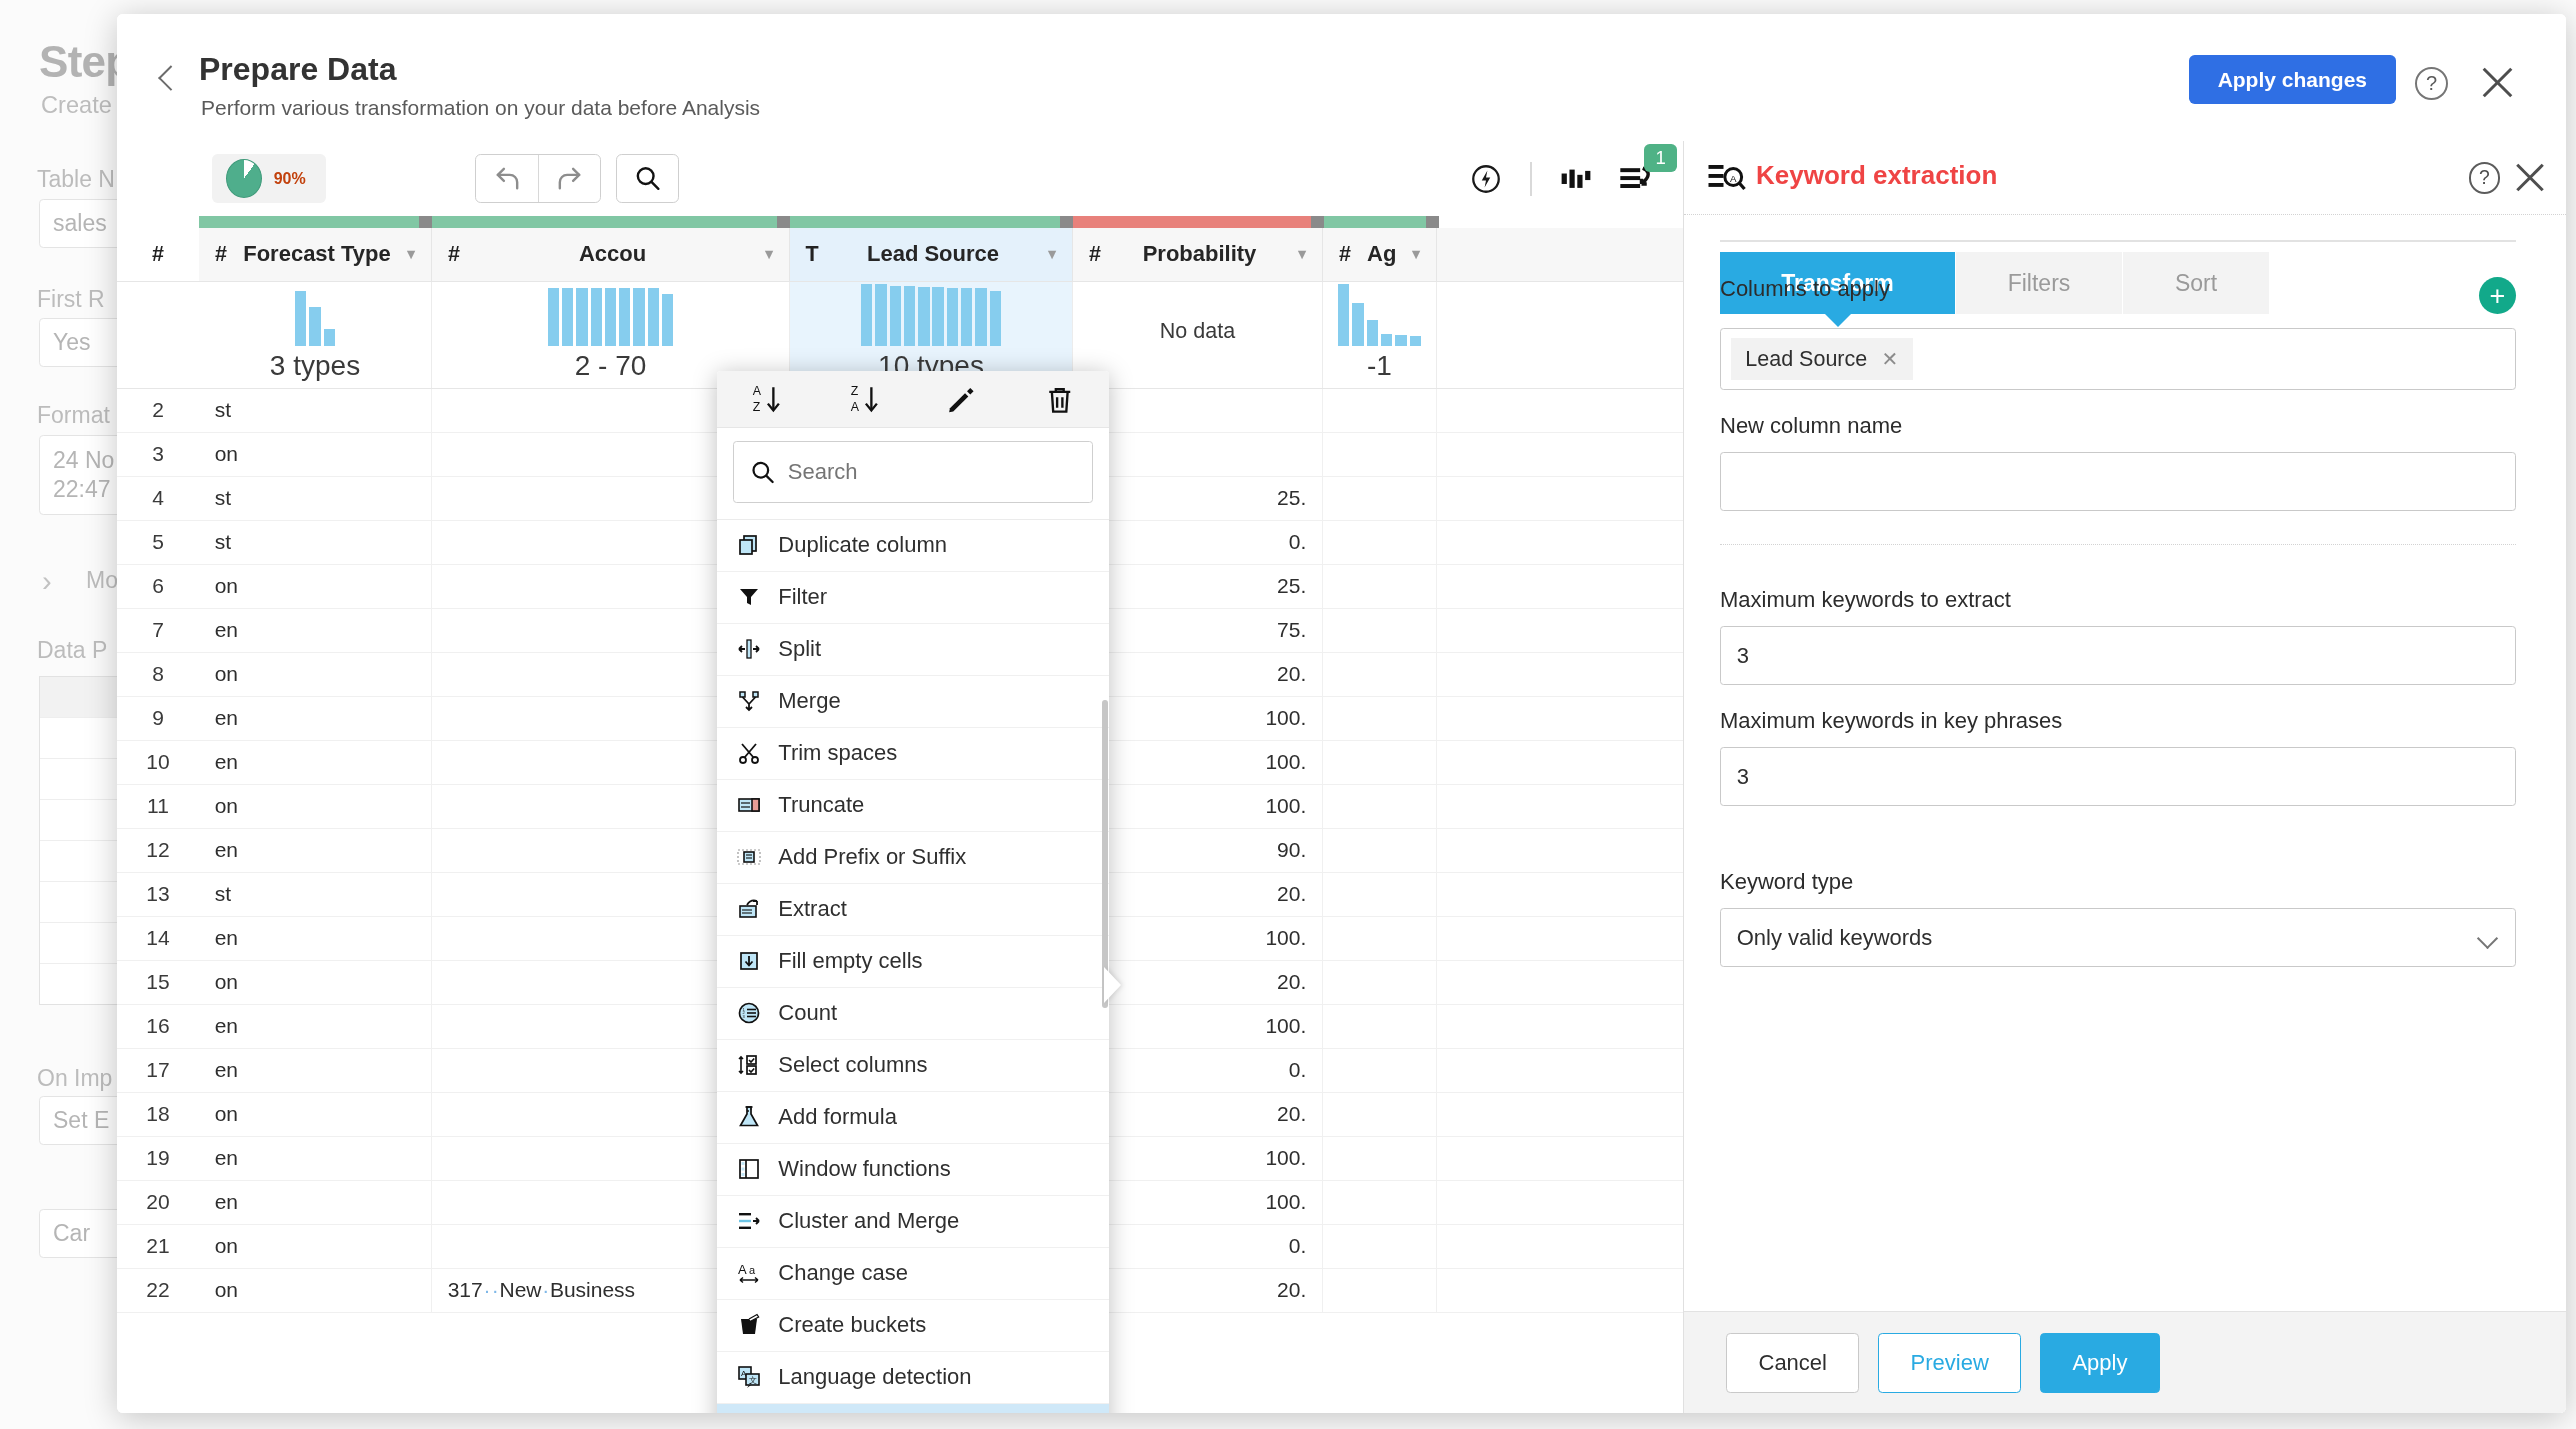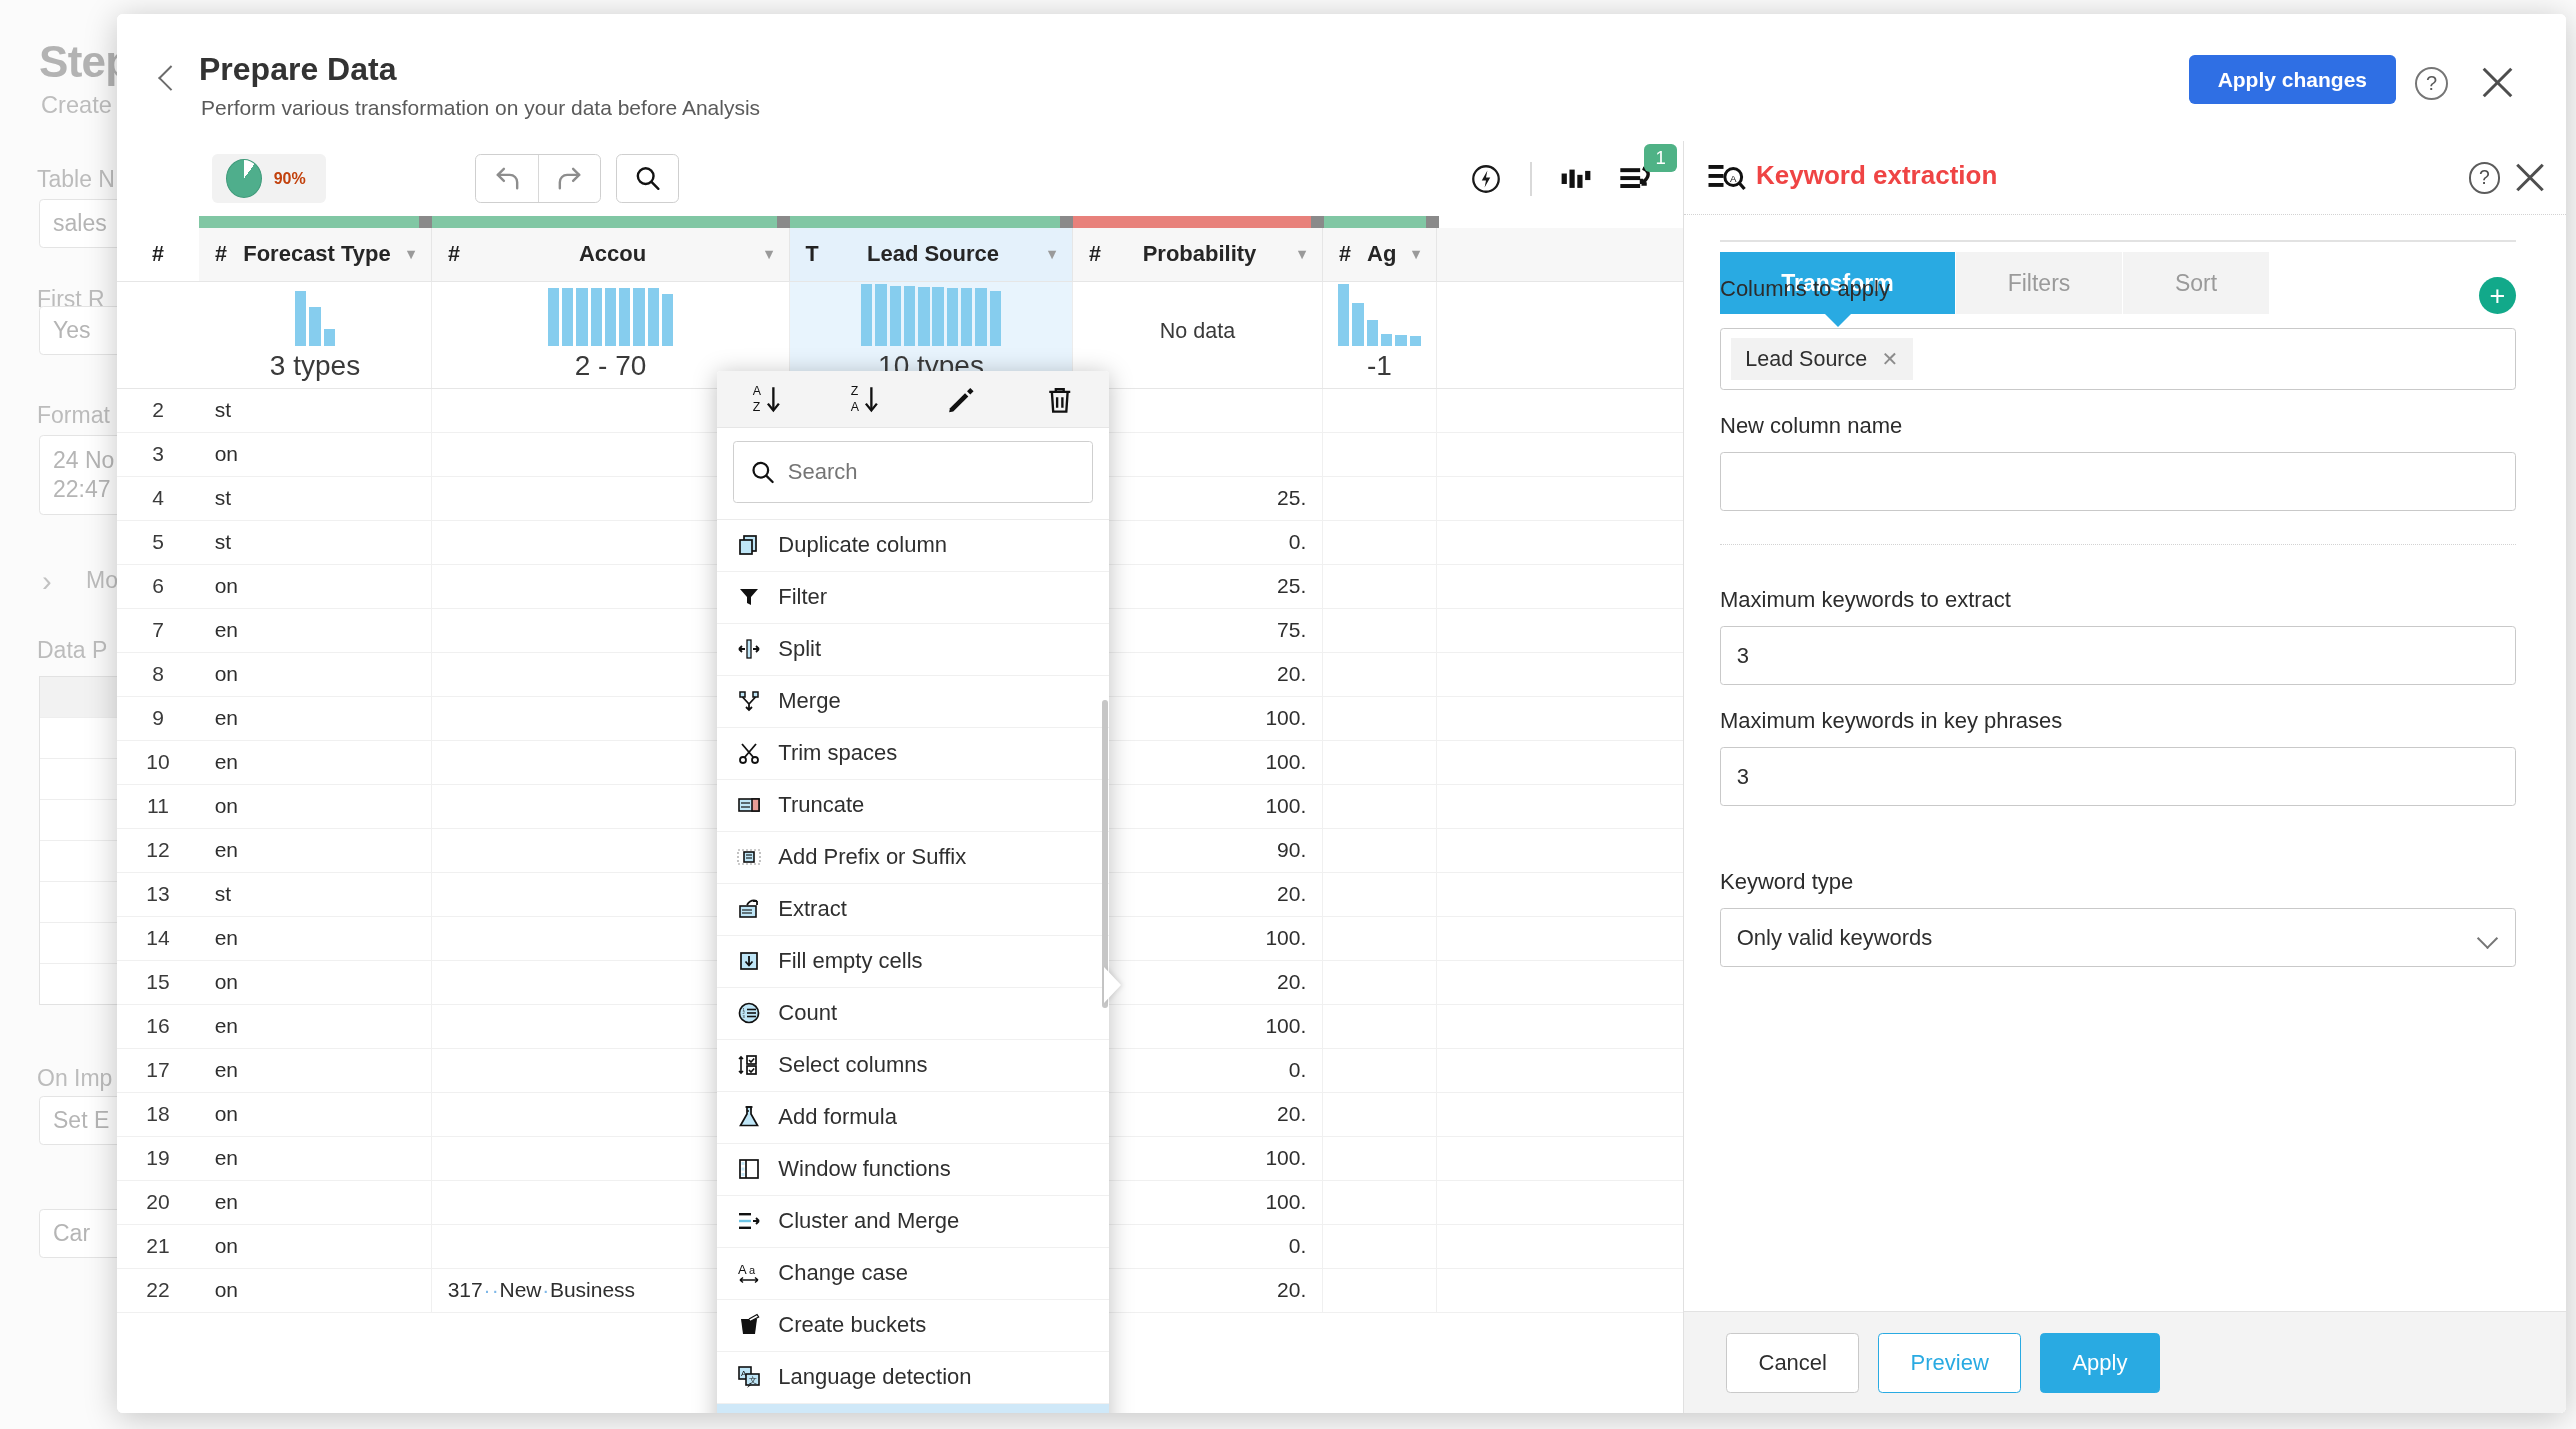--- a/index.html
+++ b/index.html
@@ -205,21 +205,21 @@
 </style>
 </head>
 <body>
 
 <div id="bg-page">
   <div class="bg-title">Step</div>
   <div class="bg-sub">Create</div>
   <div class="bg-lbl" style="left:37px; top:166px">Table N</div>
   <div class="bg-box" style="left:39px; top:199px; width:114px;">sales </div>
   <div class="bg-lbl" style="left:37px; top:286px">First R</div>
-  <div class="bg-box" style="left:39px; top:306px; width:114px;">Yes</div>
+  <div class="bg-box" style="left:39px; top:318px; width:114px;">Yes</div>
   <div class="bg-lbl" style="left:37px; top:402px">Format</div>
   <div class="bg-box" style="left:39px; top:435px; width:114px; line-height:1.25;">
     <span>24 No</span><br>
     <span>22:47</span>
   </div>
   <div class="bg-chev" style="left:42px; top:565px">›</div>
   <div class="bg-lbl" style="left:86px; top:567px">Mo</div>
   <div class="bg-lbl" style="left:37px; top:637px">Data P</div>
   <div class="bg-grid" style="left:39px; top:676px; width:118px; height:329px;">
     <div class="r h"></div>

